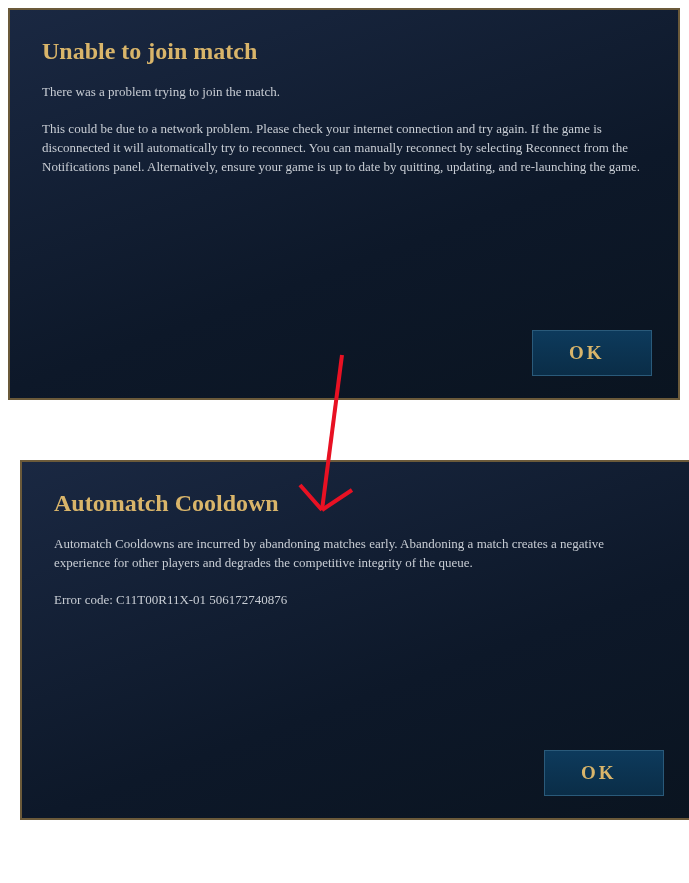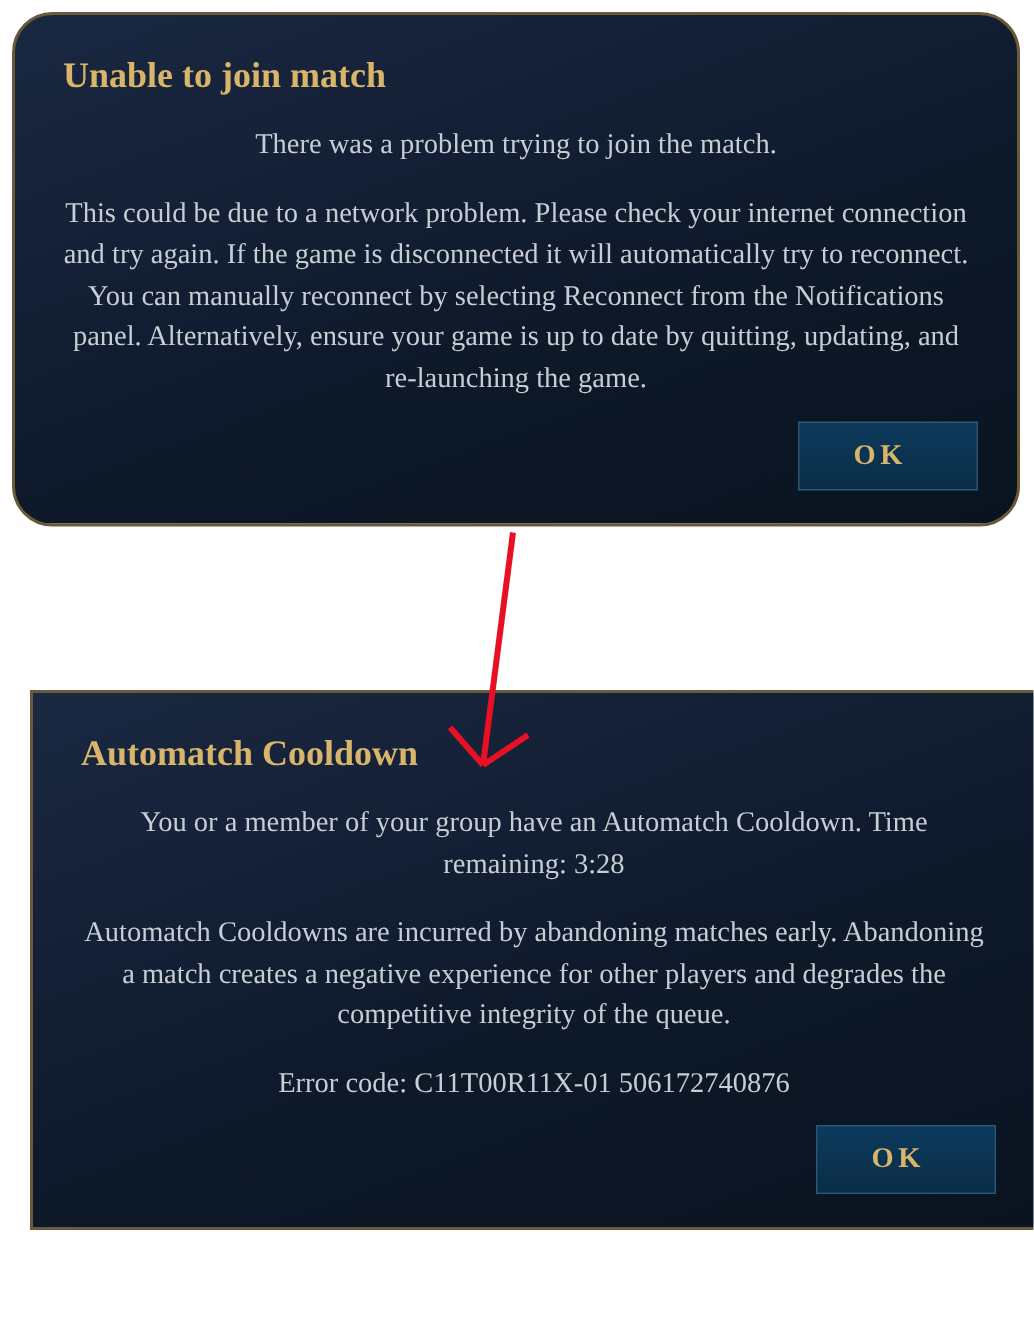--- a/index.html
+++ b/index.html
@@ -18,43 +18,41 @@
       background: linear-gradient(160deg, #1a2842 0%, #0d1829 60%, #0a1420 100%);
       border: 2px solid #6b5a3a;
       padding: 28px 32px 22px 32px;
       position: relative;
     }
     .dialog-1 {
       position: absolute;
       left: 8px;
       top: 8px;
       width: 672px;
-      height: 343px;
-      border-radius: 27px;
+      height: 392px;
     }
     .dialog-2 {
       position: absolute;
       left: 8px;
       top: 460px;
       width: 672px;
       height: 360px;
       margin-left: 12px;
     }
     .dialog-title {
       color: #d9b56a;
       font-size: 24px;
       font-weight: bold;
       margin-bottom: 18px;
       font-family: Georgia, serif;
     }
     .dialog-body {
       color: #c8cdd4;
-      font-size: 19px;
+      font-size: 13px;
       line-height: 1.45;
-      text-align: center;
     }
     .dialog-body p {
       margin-bottom: 18px;
     }
     .ok-button {
       position: absolute;
       right: 26px;
       bottom: 22px;
       background: linear-gradient(180deg, #0d3a5c 0%, #0a2d47 100%);
       border: 1px solid #2a5a7a;
@@ -89,18 +87,17 @@
 </div>
 
 <svg class="arrow-annotation" width="140" height="210">
   <path d="M 82 5 L 62 160" stroke="#e81123" stroke-width="4" fill="none"></path>
   <path d="M 62 160 L 40 135 M 62 160 L 92 140" stroke="#e81123" stroke-width="4" fill="none"></path>
 </svg>
 
 <div class="dialog dialog-2">
   <div class="dialog-title">Automatch Cooldown</div>
   <div class="dialog-body">
-    <p>You or a member of your group have an Automatch Cooldown. Time remaining: 3:28</p>
     <p>Automatch Cooldowns are incurred by abandoning matches early. Abandoning a match creates a negative experience for other players and degrades the competitive integrity of the queue.</p>
     <p>Error code: C11T00R11X-01 506172740876</p>
   </div>
   <button class="ok-button">OK</button>
 </div>
 
 </body></html>

